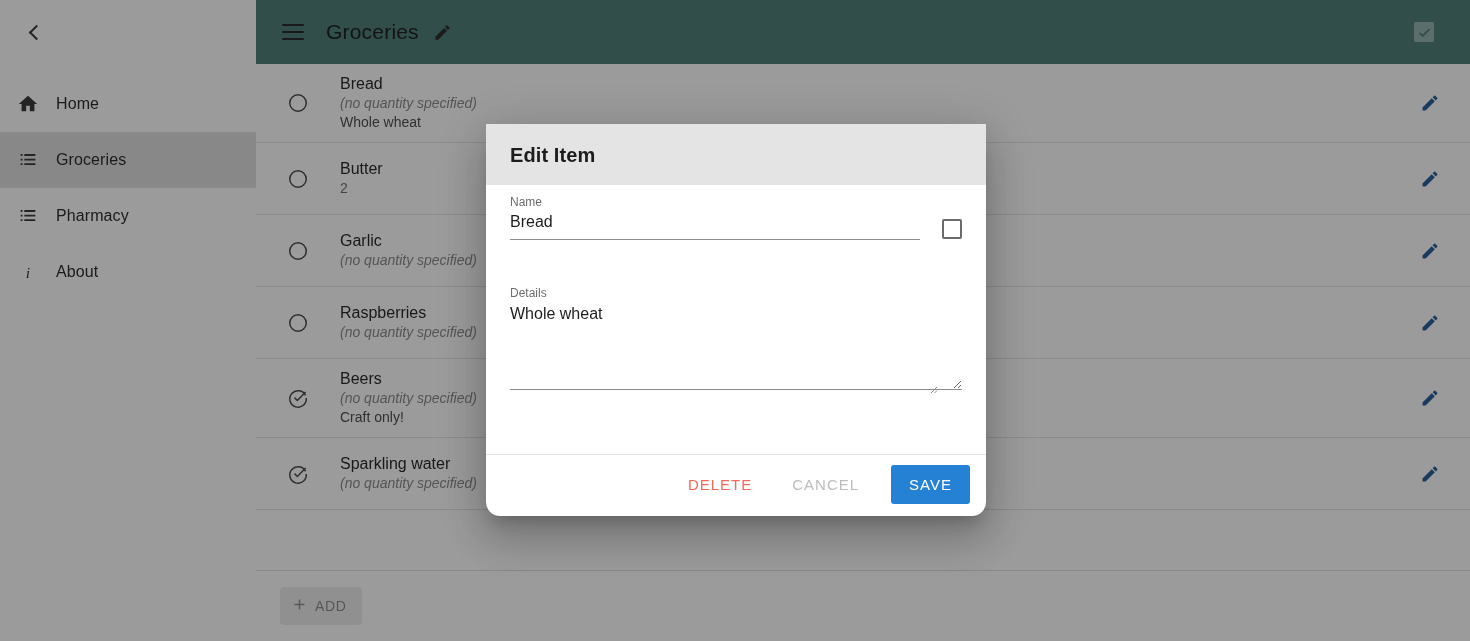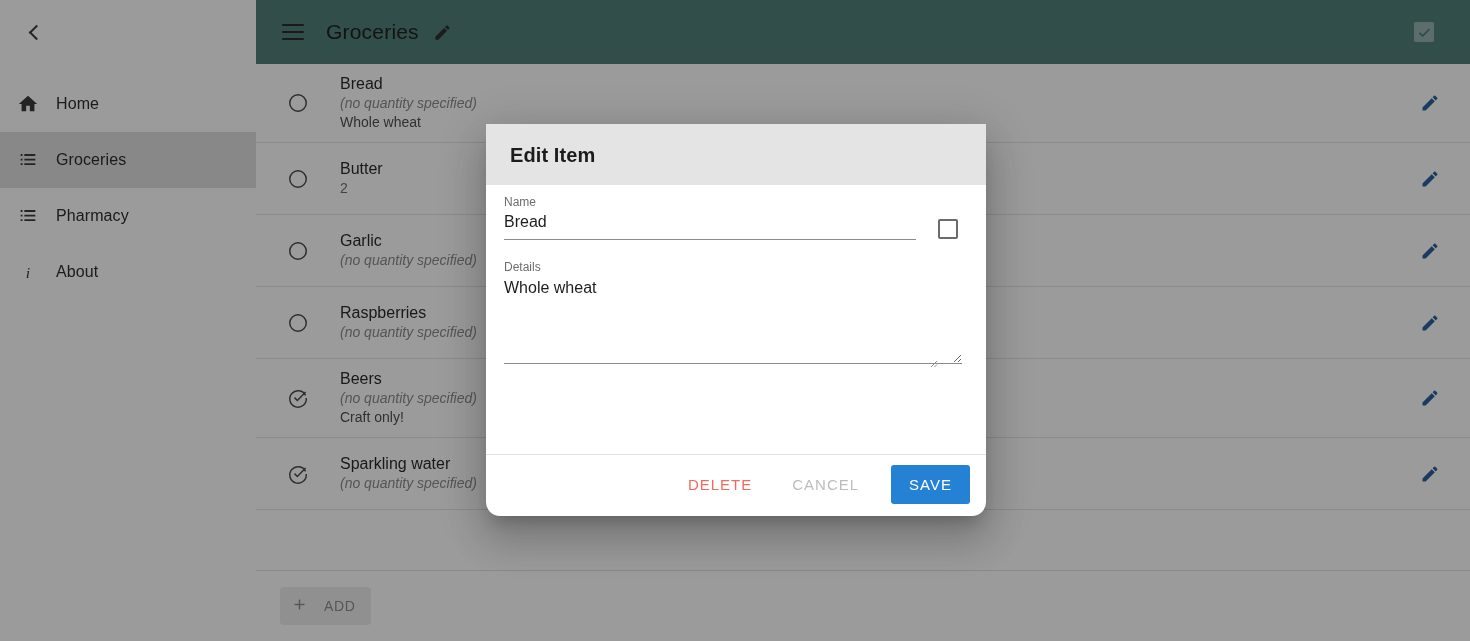--- a/index.html
+++ b/index.html
@@ -161,21 +161,21 @@
     border-bottom: 1px solid #9a9a9a;
     background: transparent;
     font-family: "Liberation Sans", sans-serif;
     font-size: 16px;
     color: #222;
     padding: 4px 0 8px 0;
     outline: none;
   }
   .search-input::placeholder { color: #6e6e6e; }
   .add-btn {
-    display: flex; align-items: center; gap: 16px;
+    display: flex; align-items: center; gap: 7px;
     background: rgba(0,0,0,0.07);
     border: none;
     border-radius: 4px;
     padding: 9px 15px 9px 11px;
     font-family: "Liberation Sans", sans-serif;
     font-size: 14px;
     letter-spacing: .7px;
     color: #8c8c8c;
     cursor: default;
     margin-right: 100px;
@@ -197,21 +197,21 @@
   .dialog-title {
     background: #e4e4e4;
     padding: 20px 24px 18px 24px;
     font-size: 20px;
     font-weight: bold;
     color: #1c1c1c;
     letter-spacing: .1px;
   }
   .dialog-body {
     flex: 1;
-    padding: 10px 24px 0 18px;
+    padding: 10px 24px 0 24px;
     position: relative;
   }
   .field { position: relative; margin-bottom: 6px; }
   .field-label {
     font-size: 12px;
     color: #6d6d6d;
     display: block;
     margin-bottom: 2px;
   }
   .field-input {
@@ -234,21 +234,21 @@
     border: 2px solid #6b6b6b;
     border-radius: 2px;
     background: #fff;
     margin-left: 22px;
     margin-top: 24px;
     cursor: pointer;
     flex: 0 0 20px;
   }
 
   .field-qty { margin-top: 42px; }
-  .field-details { margin-top: 14px; }
+  .field-details { margin-top: 40px; }
   .details-area {
     width: 100%;
     height: 88px;
     border: none;
     border-bottom: 1px solid #8c8c8c;
     font-family: "Liberation Sans", sans-serif;
     font-size: 16px;
     color: #1d1d1d;
     resize: vertical;
     outline: none;

